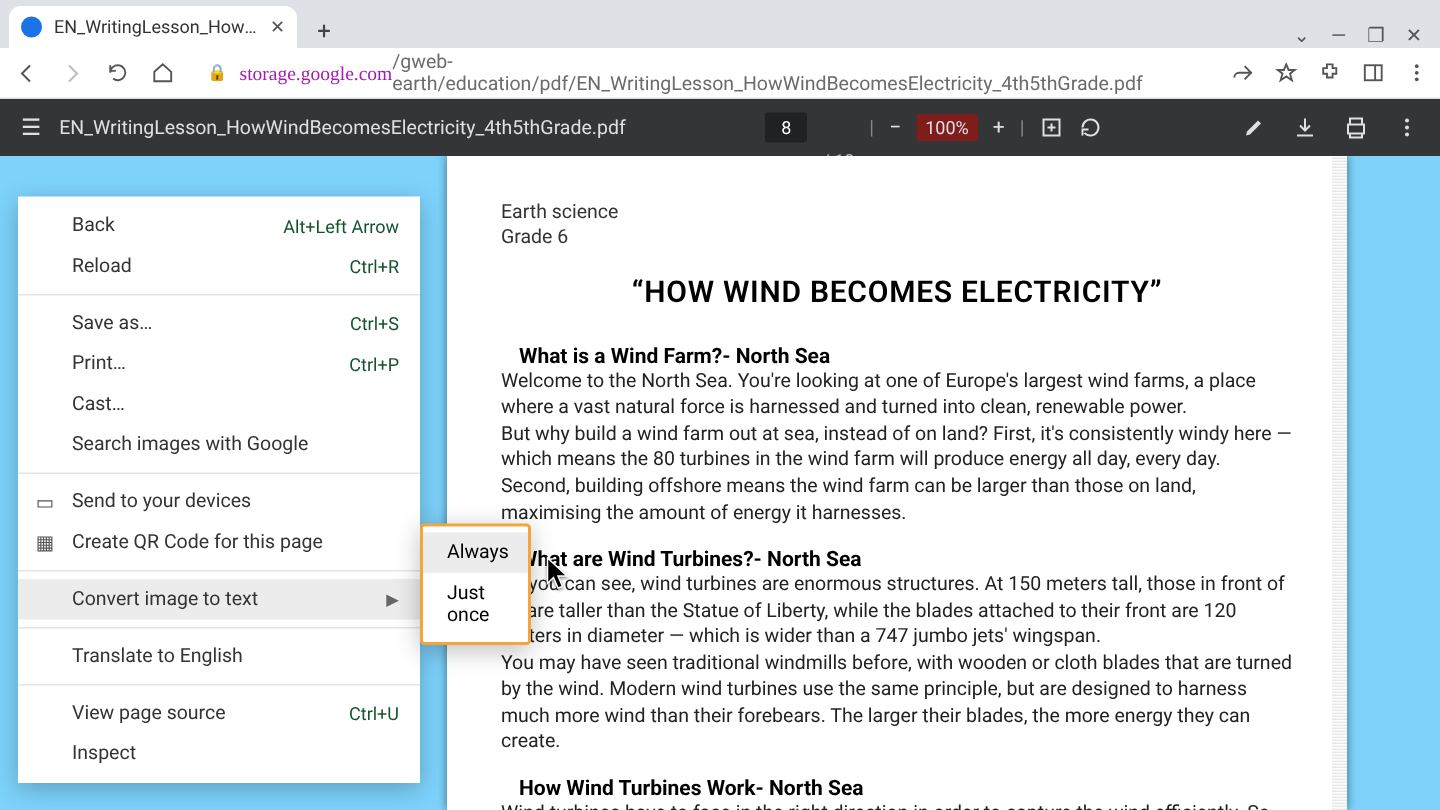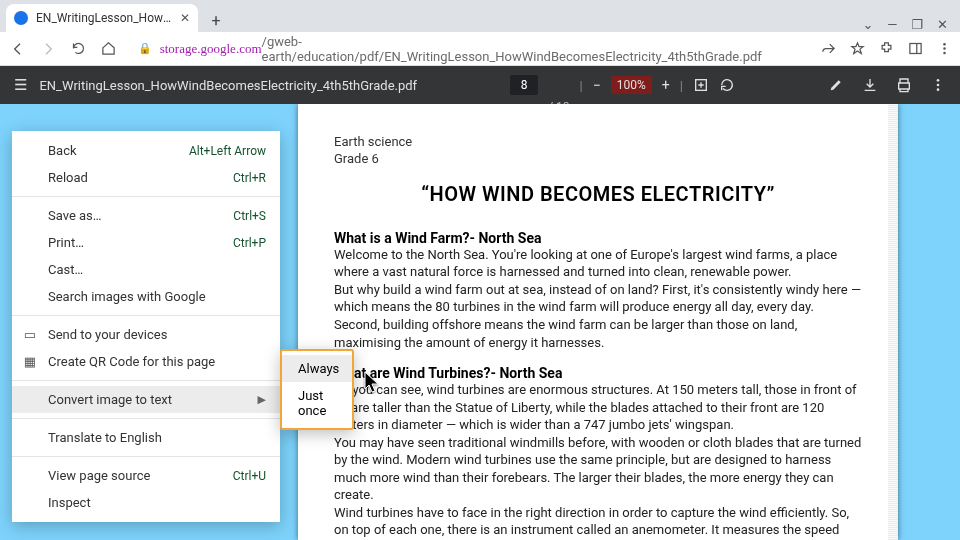--- a/index.html
+++ b/index.html
@@ -34,21 +34,21 @@
 .zoom-chip { background:#7f1d1d; padding:2px 6px; font-size:12px; border-radius:2px; }
 .pdf-right { display:flex; gap:18px; align-items:center; margin-left:auto; }
 .pdf-icon { color:#e0e0e0; font-size:14px; }
 
 
 .pdf-area { position: absolute; top: 104px; left:0; right:0; bottom:0; background: #7dd3fc; overflow:hidden; }
 .page { position:absolute; top: 0; left: 298px; width: 600px; height: 100%; background:#fff; box-shadow: 0 0 6px rgba(0,0,0,.5); padding: 30px 36px; }
 .page::after { content:""; position:absolute; top:0; right:0; bottom:0; width:10px; background: repeating-linear-gradient(0deg,#ccc, #eee 1px, #fff 2px); opacity:.6; }
 .page .meta { font-size: 13px; color:#333; line-height:1.3; }
 .page h1 { font-size: 20px; text-align:center; margin: 14px 0 24px; font-weight:600; letter-spacing:.5px; }
-.page h3 { font-size: 14px; font-weight:700; margin-top: 14px; }
+.page h3 { font-size: 14px; font-weight:700; margin-top: 14px; margin-left: 12px; }
 .page p { font-size: 13px; line-height: 1.35; color:#222; }
 
 
 .context-menu { position:absolute; left:12px; top:99px; width:268px; background:#fff; box-shadow: 0 4px 16px rgba(0,0,0,.25); padding: 6px 0; font-size:13px; color:#333; z-index:10;margin-top:32px; }
 .context-menu .item { display:flex; align-items:center; padding: 6px 14px 6px 36px; position:relative; }
 .context-menu .item .ic { position:absolute; left:10px; width:16px; display:flex; justify-content:center; color:#555; }
 .context-menu .item .shortcut { margin-left:auto; color:#14532d; font-size:12px; }
 .context-menu .sep { height:1px; background:#e4e4e4; margin:5px 0; }
 .context-menu .item.hover { background:#ececec; }
 .context-menu .item .arrow { margin-left:auto; color:#666; font-size:11px; }
@@ -192,20 +192,21 @@
 <div class="pdf-area">
   <div class="page">
     <div class="meta"><span>Earth science</span><br><span>Grade 6</span></div>
     <h1>“HOW WIND BECOMES ELECTRICITY”</h1>
     <h3>What is a Wind Farm?- North Sea</h3>
     <p style="white-space:pre-line;">Welcome to the North Sea. You're looking at one of Europe's largest wind farms, a place where a vast natural force is harnessed and turned into clean, renewable power.
 But why build a wind farm out at sea, instead of on land? First, it's consistently windy here — which means the 80 turbines in the wind farm will produce energy all day, every day. Second, building offshore means the wind farm can be larger than those on land, maximising the amount of energy it harnesses.</p>
     <h3>What are Wind Turbines?- North Sea</h3>
     <p style="white-space:pre-line;">As you can see, wind turbines are enormous structures. At 150 meters tall, those in front of us are taller than the Statue of Liberty, while the blades attached to their front are 120 meters in diameter — which is wider than a 747 jumbo jets' wingspan.
 You may have seen traditional windmills before, with wooden or cloth blades that are turned by the wind. Modern wind turbines use the same principle, but are designed to harness much more wind than their forebears. The larger their blades, the more energy they can create.</p>
+    <h3>How Wind Turbines Work- North Sea</h3>
     <p style="white-space:pre-line;">Wind turbines have to face in the right direction in order to capture the wind efficiently. So, on top of each one, there is an instrument called an anemometer. It measures the speed and direction of the wind, and lets every turbine in the wind farm pivot independently to its neighbors in order to harness as much energy as possible. Together, the 80 turbines around us create enough clean energy every day to power more than 300,000 households.</p>
   </div>
 </div>
 
 <div class="context-menu">
   <div class="item">
       <span>Back</span>
       <span class="shortcut">Alt+Left Arrow</span>
     </div>
   <div class="item">

